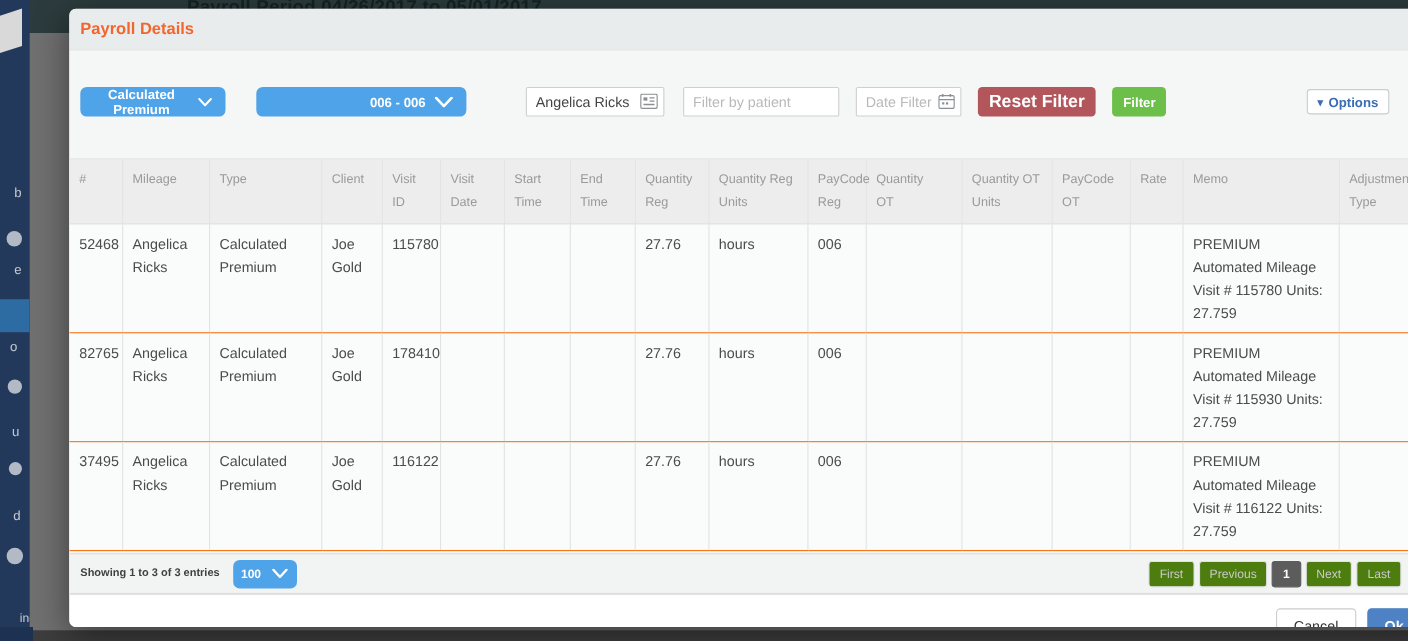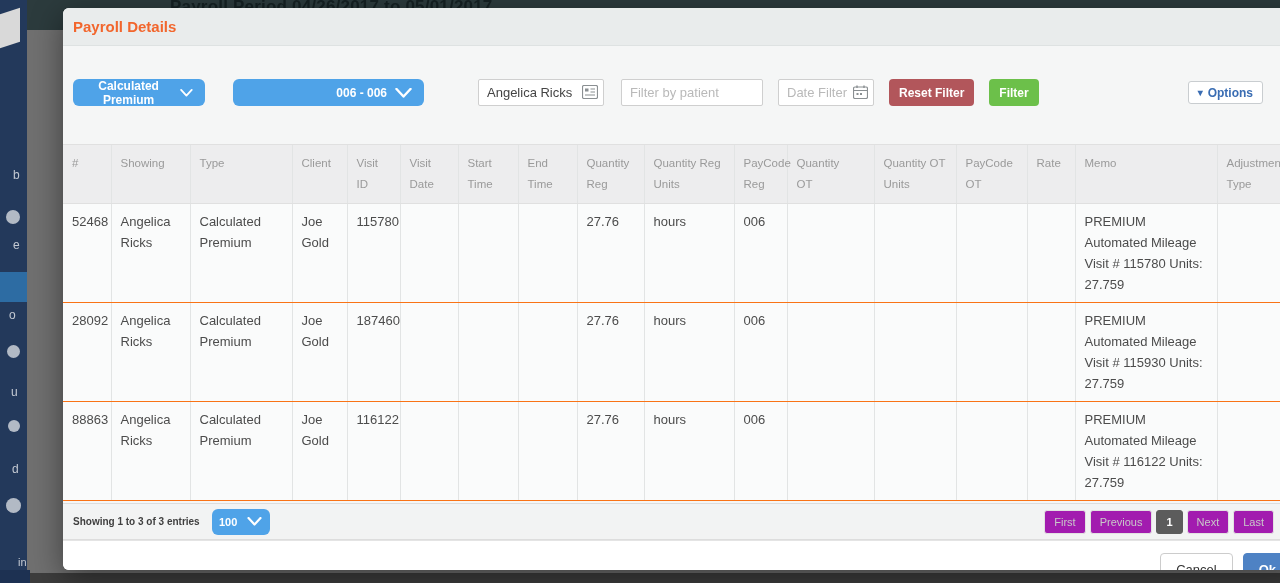--- a/index.html
+++ b/index.html
@@ -74,21 +74,21 @@
   .wrap-employee .f-input { width:126px; padding-right:28px; }
   .wrap-patient { margin-left:17px; }
   .wrap-patient .f-input { width:142px; }
   .wrap-date { margin-left:15px;align-items:center; }
   .wrap-date .f-input { width:96px; padding-right:26px; }
   .wrap-memo { margin-left:15px; }
   .wrap-memo .f-input { width:142px; }
   .in-icon { position:absolute; right:6px; top:6px; }
   .btn-red {
     margin-left:15px; background:#b2565b; color:#fff; border:none; border-radius:4px;
-    height:27px; padding:0 10px; font-family:inherit; font-size:12px; font-weight:bold; cursor:pointer;
+    height:27px; padding:0 10px; font-family:inherit; font-size:16px; font-weight:bold; cursor:pointer;
   }
   .btn-green {
     margin-left:15px; background:#6cc04a; color:#fff; border:none; border-radius:4px;
     height:27px; padding:0 10px; font-family:inherit; font-size:12px; font-weight:bold; cursor:pointer;
   }
   .btn-options {
     margin-left:auto; margin-right:33px; background:#fff; border:1px solid #c9cdd0; border-radius:3px;
     height:23px; padding:0 9px; font-family:inherit; font-size:12px; font-weight:bold; color:#3a6db3;
     display:flex; align-items:center; gap:5px; cursor:pointer;
   }
@@ -116,21 +116,21 @@
   }
   .showing-text { font-size:10px; font-weight:bold; color:#3f3f3f; }
   .btn-pagesize {
     margin-left:12px; background:#4fa3e8; color:#fff; border:none; border-radius:6px;
     width:58px; height:26px; font-family:inherit; font-size:11px; font-weight:bold;
     display:flex; align-items:center; justify-content:center; gap:10px; cursor:pointer;
   }
   .pagination { margin-left:auto; margin-right:22px; display:flex; gap:4px; }
   .pg-btn {
     font-family:inherit; font-size:11px; padding:5px 9px; border-radius:3px; cursor:pointer;
-    border:1px solid #e2e2e2; background:#a21caf; color:#c9c9c9;
+    border:1px solid #e2e2e2; background:#4d7c0f; color:#c9c9c9;
   }
   .pg-btn.active { background:#5c5c5c; border-color:#5c5c5c; color:#fff; font-weight:bold; }
 
   
   .modal-footer {
     flex:0 0 57px; background:#fff; border-top:1px solid #e4e4e4;
     display:flex; align-items:center; justify-content:flex-end; gap:10px; padding-right:14px;
   }
   .btn-cancel {
     background:#fff; border:1px solid #ccc; border-radius:4px; color:#333;
@@ -242,21 +242,21 @@
           <col style="width: 87px;">
           <col style="width: 82px;">
           <col style="width: 71px;">
           <col style="width: 48px;">
           <col style="width: 142px;">
           <col style="width: 78px;">
         </colgroup>
       <thead>
         <tr>
             <th>#</th>
-            <th>Showing</th>
+            <th>Mileage</th>
             <th>Type</th>
             <th>Client</th>
             <th>Visit<br>ID</th>
             <th>Visit<br>Date</th>
             <th>Start<br>Time</th>
             <th>End<br>Time</th>
             <th>Quantity<br>Reg</th>
             <th>Quantity Reg<br>Units</th>
             <th>PayCode<br>Reg</th>
             <th>Quantity<br>OT</th>
@@ -284,43 +284,43 @@
             <td></td>
             <td></td>
             <td></td>
             <td>
               <div>PREMIUM Automated Mileage</div>
               <div>Visit # 115780 Units: 27.759</div>
             </td>
             <td></td>
           </tr>
           <tr>
-            <td>28092</td>
+            <td>82765</td>
             <td>Angelica Ricks</td>
             <td>Calculated Premium</td>
             <td>Joe Gold</td>
-            <td>187460</td>
+            <td>178410</td>
             <td></td>
             <td></td>
             <td></td>
             <td>27.76</td>
             <td>hours</td>
             <td>006</td>
             <td></td>
             <td></td>
             <td></td>
             <td></td>
             <td>
               <div>PREMIUM Automated Mileage</div>
               <div>Visit # 115930 Units: 27.759</div>
             </td>
             <td></td>
           </tr>
           <tr>
-            <td>88863</td>
+            <td>37495</td>
             <td>Angelica Ricks</td>
             <td>Calculated Premium</td>
             <td>Joe Gold</td>
             <td>116122</td>
             <td></td>
             <td></td>
             <td></td>
             <td>27.76</td>
             <td>hours</td>
             <td>006</td>

